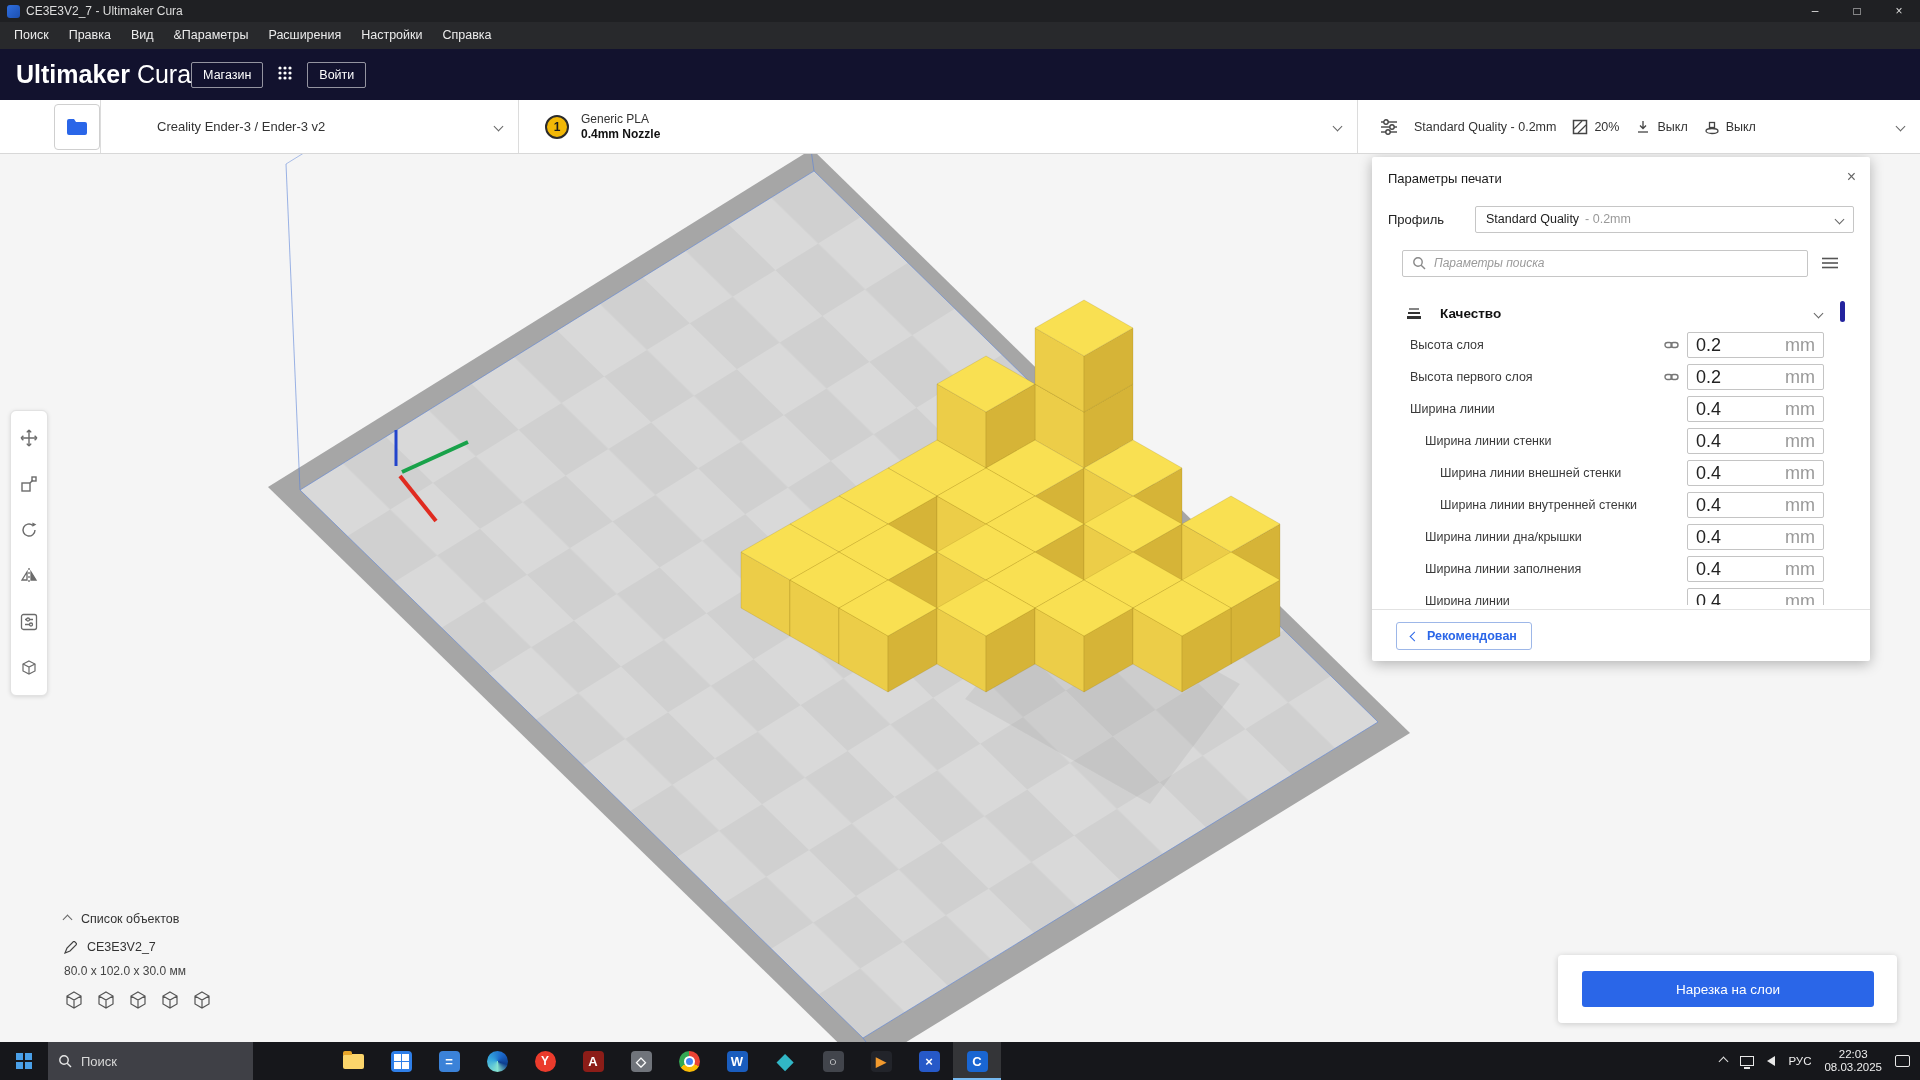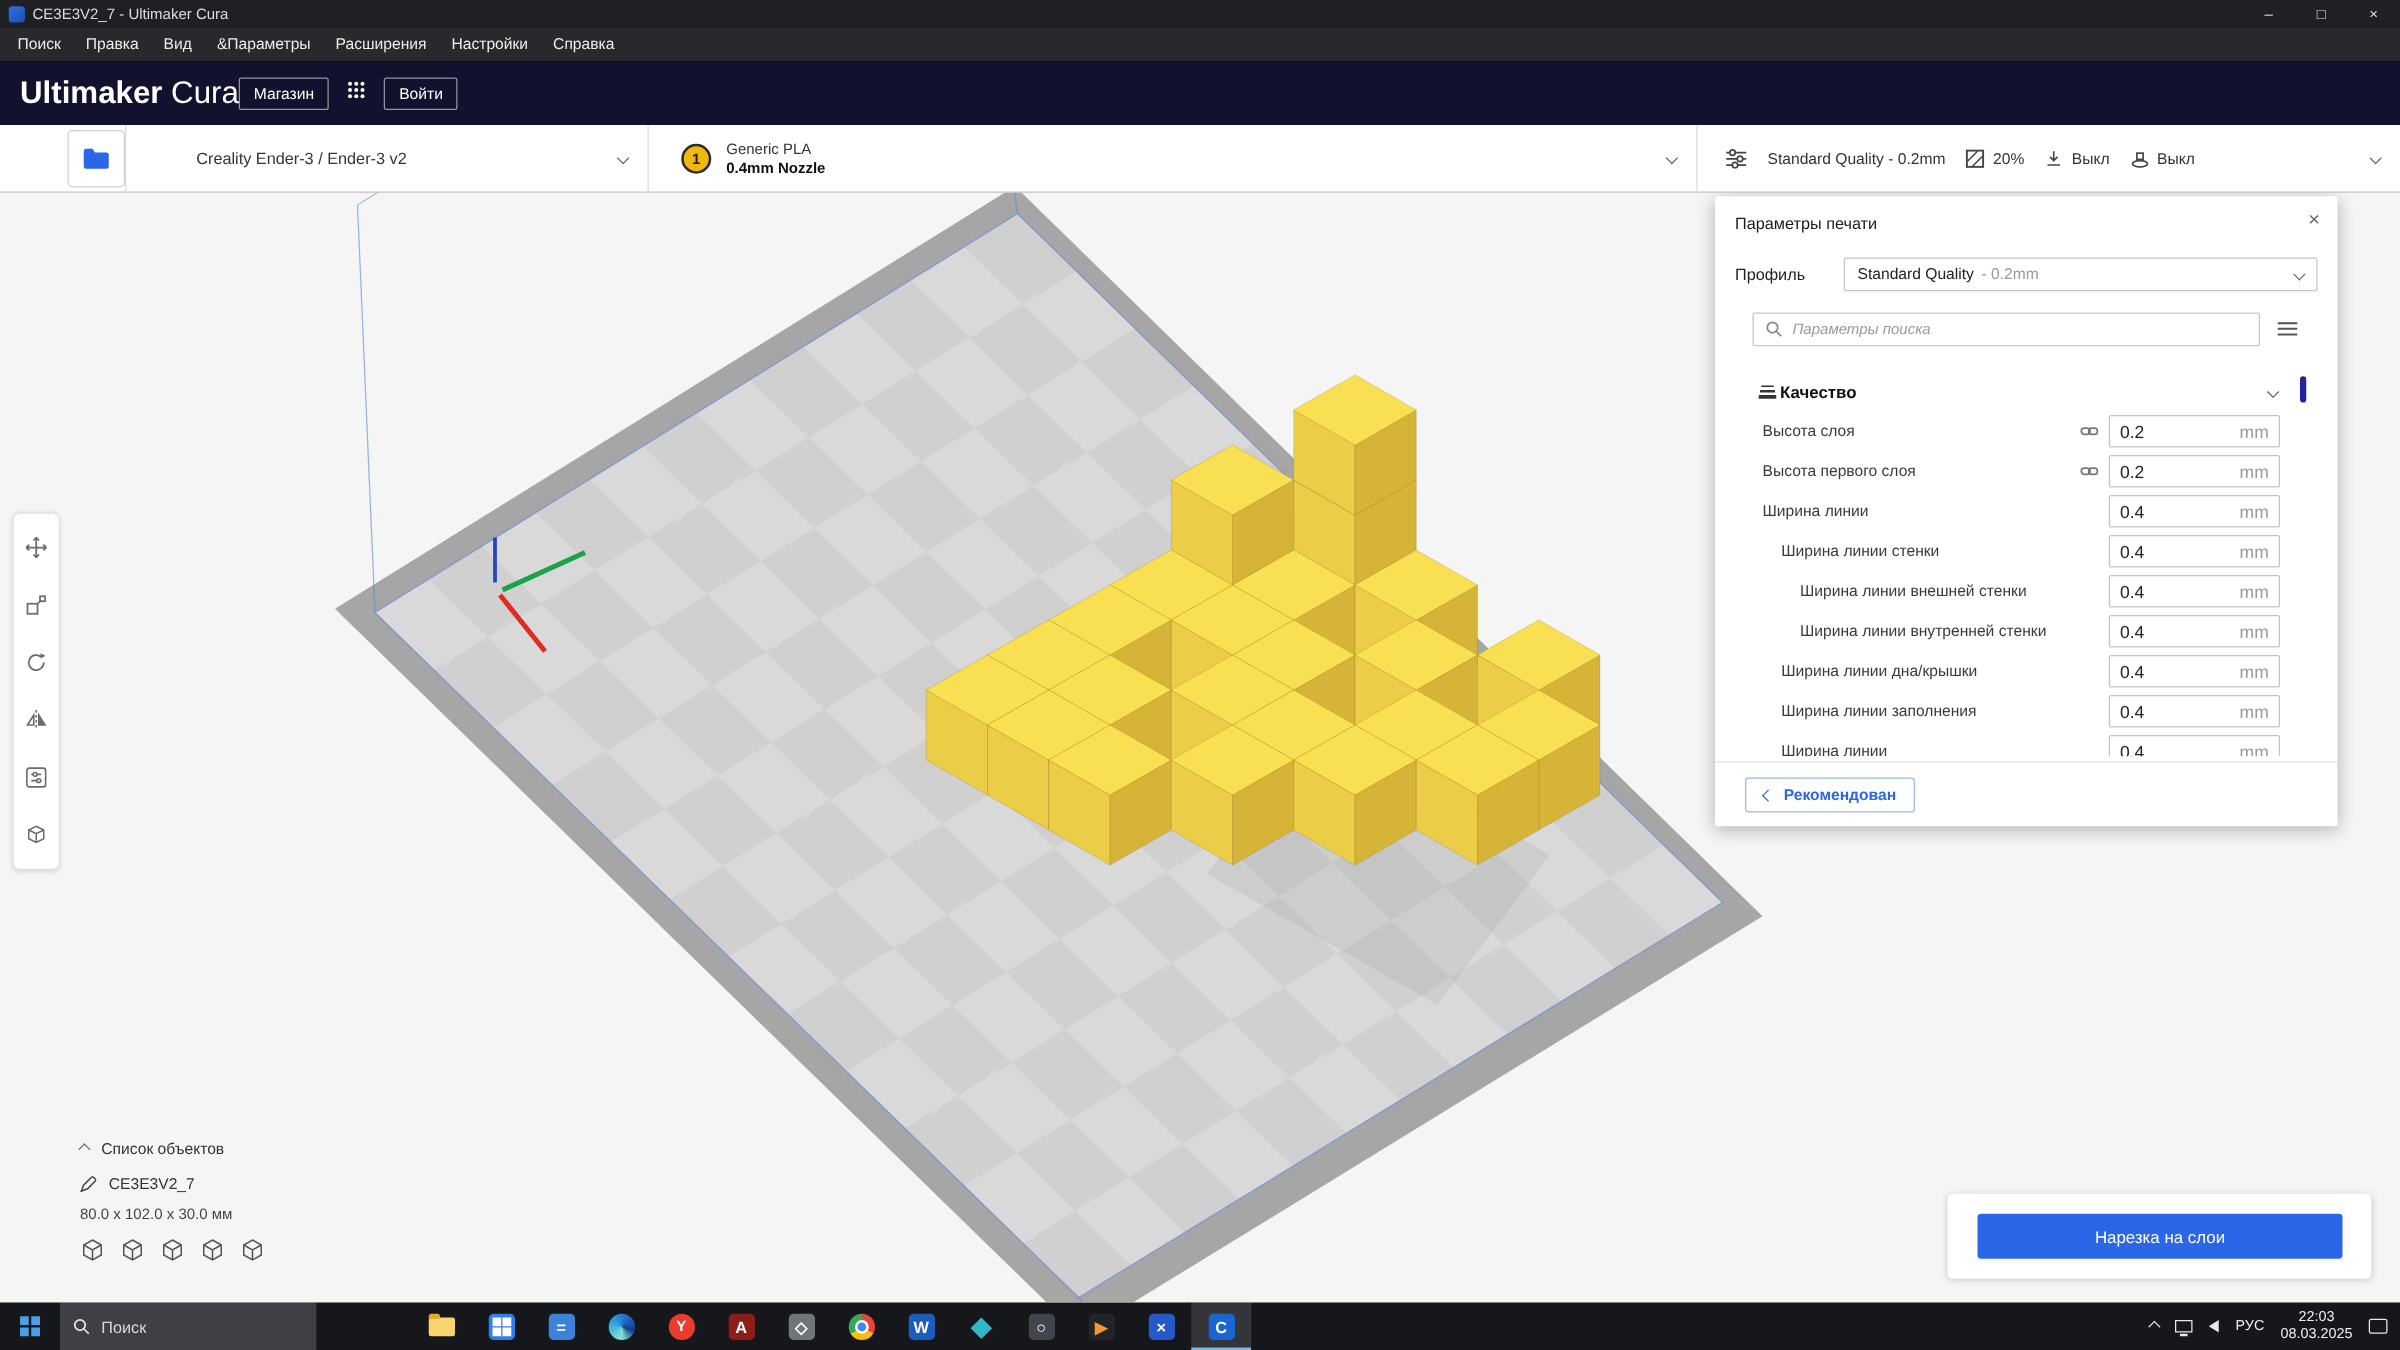--- a/index.html
+++ b/index.html
@@ -72,31 +72,31 @@
   .sp-profile{position:absolute;top:48px;left:16px;right:16px;height:28px;display:flex;align-items:center}
   .sp-profile .lbl{width:87px;color:#222}
   .sp-dd{flex:1;height:27px;border:1px solid #c6c6c6;border-radius:2px;display:flex;align-items:center;padding:0 10px;font-size:12.5px;background:#fff}
   .sp-dd .detail{color:#999;margin-left:6px}
   .sp-dd .chev{margin-left:auto}
   .sp-search{position:absolute;top:92px;left:30px;right:16px;height:28px;display:flex;align-items:center}
   .sp-search .box{flex:1;max-width:406px;height:27px;border:1px solid #c6c6c6;border-radius:2px;display:flex;align-items:center;gap:8px;padding:0 9px;background:#fff}
   .sp-search input{border:none;outline:none;flex:1;font-size:12px;font-family:"Liberation Sans",sans-serif;color:#333;background:transparent}
   .sp-search input::placeholder{color:#9a9a9a;font-style:italic}
   .sp-search .menu-btn{margin-left:14px;background:none;border:none;display:flex}
-  .sp-section{position:absolute;top:140px;left:0;right:0;height:32px;display:flex;align-items:center;padding-left:34px;gap:2px}
+  .sp-section{position:absolute;top:140px;left:0;right:0;height:32px;display:flex;align-items:center;padding-left:34px;gap:18px}
   .sp-section .sec-title{font-weight:700;font-size:13.5px;color:#111}
   .sp-section .chev{position:absolute;right:48px}
   .scroll-pill{position:absolute;right:25px;top:144px;width:5px;height:21px;border-radius:3px;background:#23239e}
   .sp-rows{position:absolute;top:172px;left:0;right:0;height:276px;overflow:hidden}
   .s-row{display:flex;align-items:center;height:32px;padding:0 46px 0 38px}
   .s-row.ind1{padding-left:53px}
   .s-row.ind2{padding-left:68px}
   .s-row .lbl{font-size:12.5px;color:#3a3a3a;white-space:nowrap}
   .s-row .right{margin-left:auto;display:flex;align-items:center;gap:8px}
-  .vbox{width:137px;height:26px;border:1px solid #c4c4c4;border-radius:2px;background:#fff;display:flex;align-items:center;padding:0 8px;font-size:14px;color:#222}
+  .vbox{width:137px;height:26px;border:1px solid #c4c4c4;border-radius:2px;background:#fff;display:flex;align-items:center;padding:0 8px;font-size:18px;color:#222}
   .vbox .unit{margin-left:auto;color:#999}
   .sp-footer{position:absolute;bottom:0;left:0;right:0;height:52px;border-top:1px solid #e2e2e2}
   .rec-btn{margin:12px 0 0 24px;height:28px;display:inline-flex;align-items:center;gap:9px;padding:0 14px;border:1px solid #9db7e8;border-radius:3px;background:#fff;color:#2a66e8;font-weight:700;font-size:12.5px}
 
   
   .taskbar{height:38px;background:#16171b;display:flex;align-items:center;flex:0 0 auto;color:#e8e8e8}
   .start-btn{width:48px;height:38px;display:flex;align-items:center;justify-content:center;background:transparent;border:none}
   .win-logo{display:grid;grid-template-columns:7px 7px;grid-template-rows:7px 7px;gap:1.5px}
   .win-logo i{background:#4aa0e8}
   .tb-search{width:205px;height:38px;background:#3f4046;display:flex;align-items:center;gap:9px;padding:0 10px}

